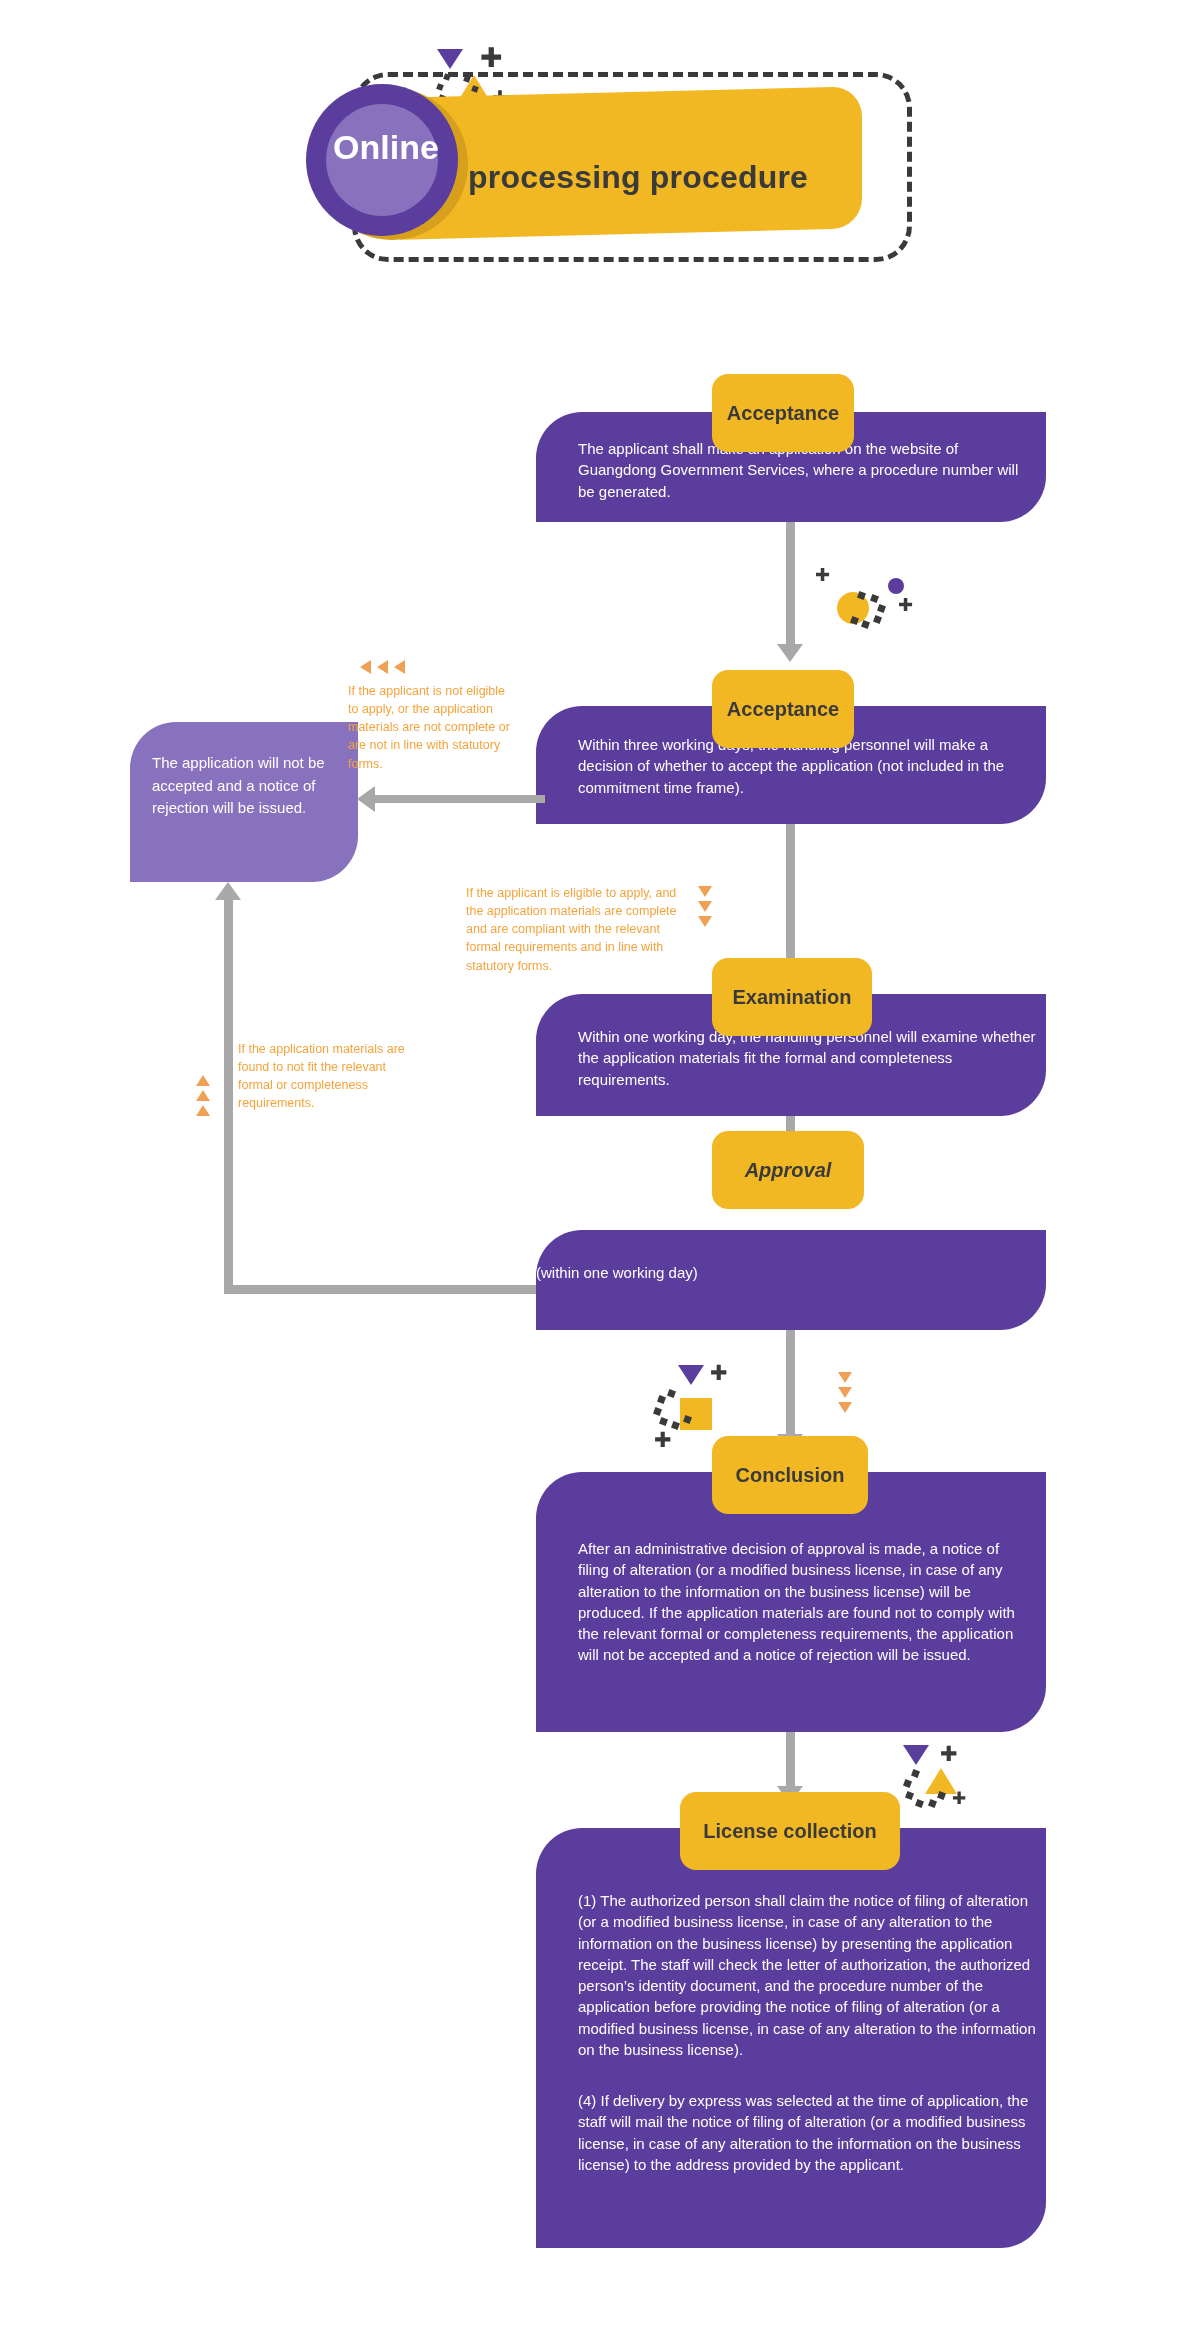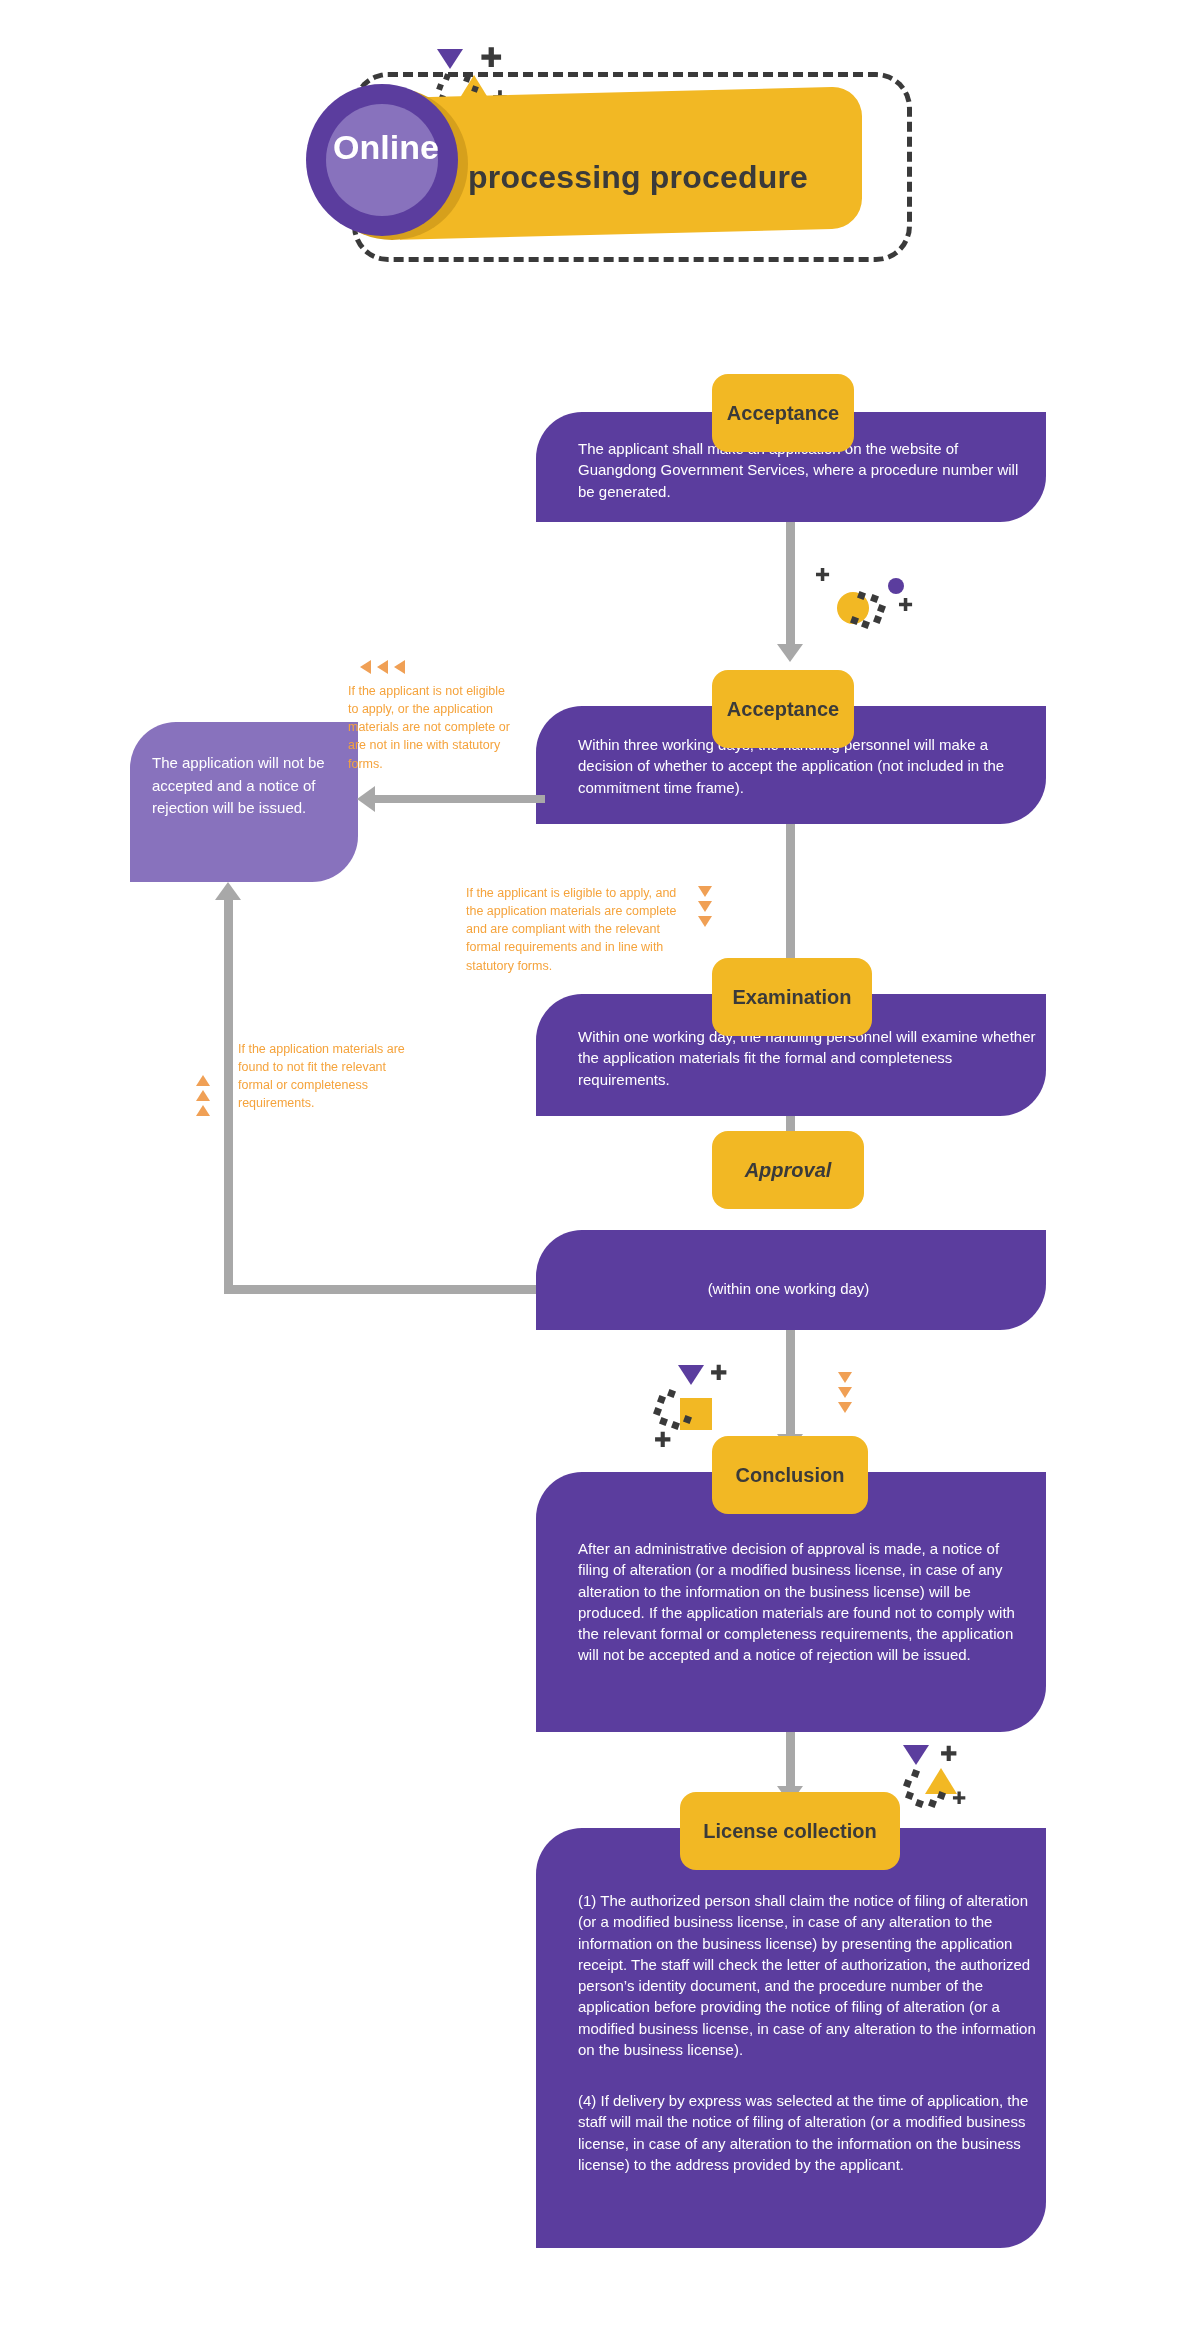--- a/index.html
+++ b/index.html
@@ -241,21 +241,21 @@
   <div class="arrow-up" style="left:215px;top:882px;"></div>
 
   <div class="tri-col" style="left:196px;top:1075px;">
     <div class="tri-u"></div>
     <div class="tri-u"></div>
     <div class="tri-u"></div>
   </div>
   <div class="note" style="left:238px;top:1040px;width:175px;">If the application materials are found to not fit the relevant formal or completeness requirements.</div>
 
   <div class="body-box r-tlbr" style="left:536px;top:1230px;width:510px;height:100px;">
-    <div class="body-box-text" style="left:0px;top:48px;width:460px;text-align:center;padding-left:45px;">(within one working day)</div>
+    <div class="body-box-text" style="left:0px;top:32px;width:460px;text-align:left;">(within one working day)</div>
   </div>
   <div class="chip" style="left:712px;top:1131px;width:152px;height:78px;font-style:italic;">Approval</div>
 
   <div class="conn" style="left:786px;top:1330px;width:9px;height:108px;"></div>
   <div class="arrow-down" style="left:777px;top:1434px;"></div>
 
   <div class="tri-col" style="left:838px;top:1372px;">
     <div class="tri-d"></div>
     <div class="tri-d"></div>
     <div class="tri-d"></div>

